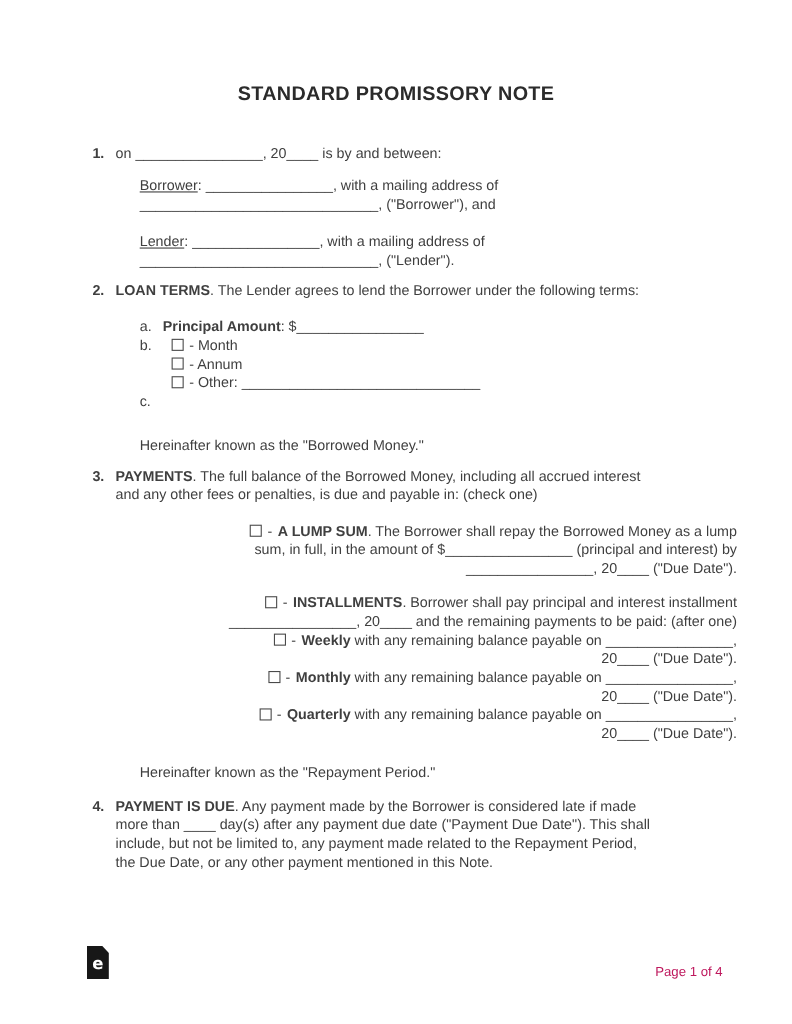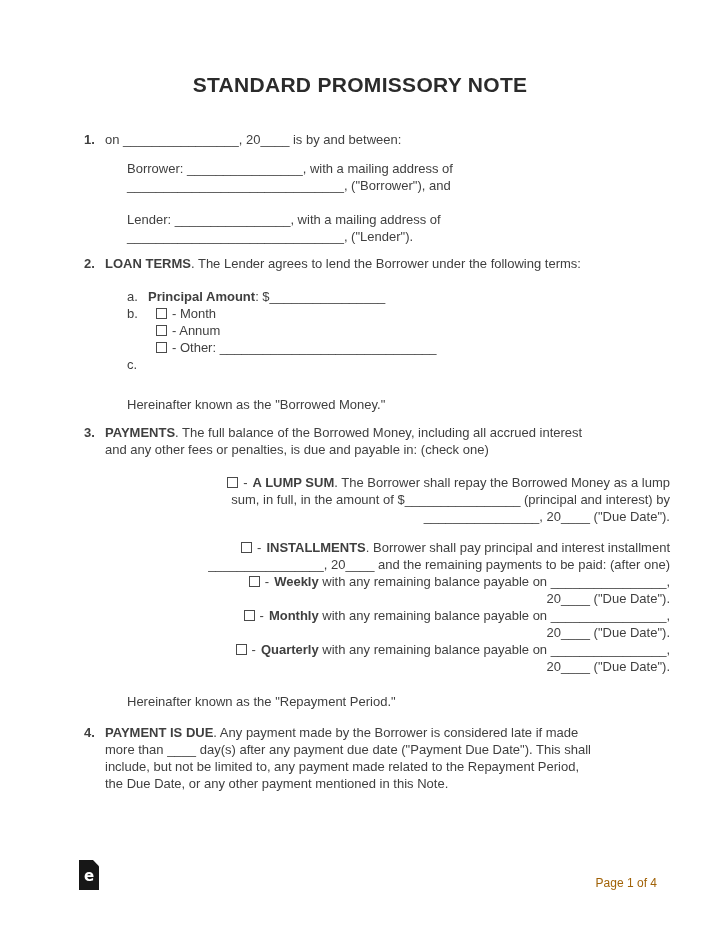--- a/index.html
+++ b/index.html
@@ -7,29 +7,29 @@
     position:relative;
     width:720px; height:931px;
     background:#ffffff;
     font-family:"Liberation Sans", sans-serif;
     font-size:13px; line-height:17px;
     color:#3f3f3f;
     overflow:hidden;
   }
   .title {
     margin:70px 0 0 0;
-    font-size:21px; line-height:30px;
+    font-size:18px; line-height:30px;
     font-weight:bold; text-align:center;
     letter-spacing:0.3px; color:#2b2b2b;
   }
   .sec { display:flex; margin-left:84px; margin-right:50px; }
   .num { width:21px; flex:none; font-weight:bold; }
   .secbody { flex:1; }
   .b { font-weight:bold; }
-  .ul { }
+  .ul { text-decoration:underline; }
   .line { min-height:17px; }
   .block { margin-left:22px; }          
   .hang  { margin-left:7px;text-align:right; }           
   .hang .first { padding-left:15px; }   
   .li { display:flex; }
   .letter { width:21px; flex:none; }
   .opts { margin-left:8px; }            
   .subopt .first { padding-left:37px; } 
   .cb {
     display:inline-block; width:9px; height:9px;
@@ -43,21 +43,21 @@
     width:20px; height:30px; background:#171717;
     clip-path:polygon(0 0, 70% 0, 100% 21%, 100% 100%, 0 100%);
     display:flex; align-items:center; justify-content:center;
   }
   .footer-logo span {
     color:#ffffff; font-weight:bold; font-size:15px;
     font-family:"DejaVu Sans", sans-serif; margin-top:3px;
   }
   .page-num {
     position:absolute; right:63px; top:875px;
-    font-size:12px; color:#a16207;
+    font-size:12px; color:#be185d;
   }
 </style>
 </head>
 <body>
 
 <div class="page">
 
   <h1 class="title">STANDARD PROMISSORY NOTE</h1>
 
   <div class="sec" style="margin-top:31px">

